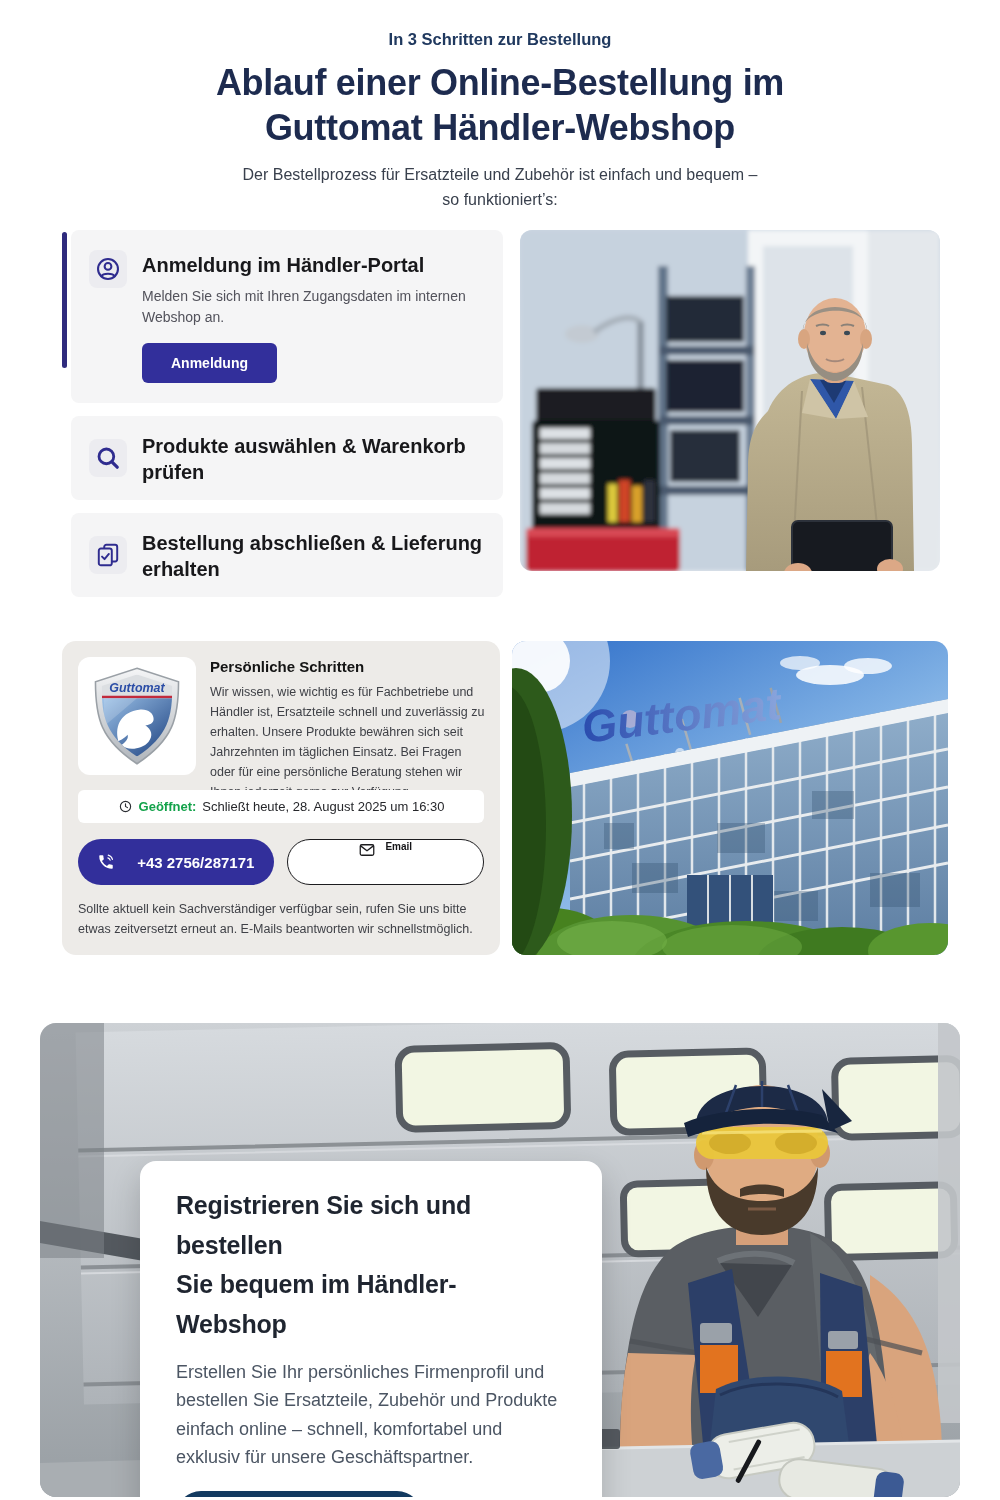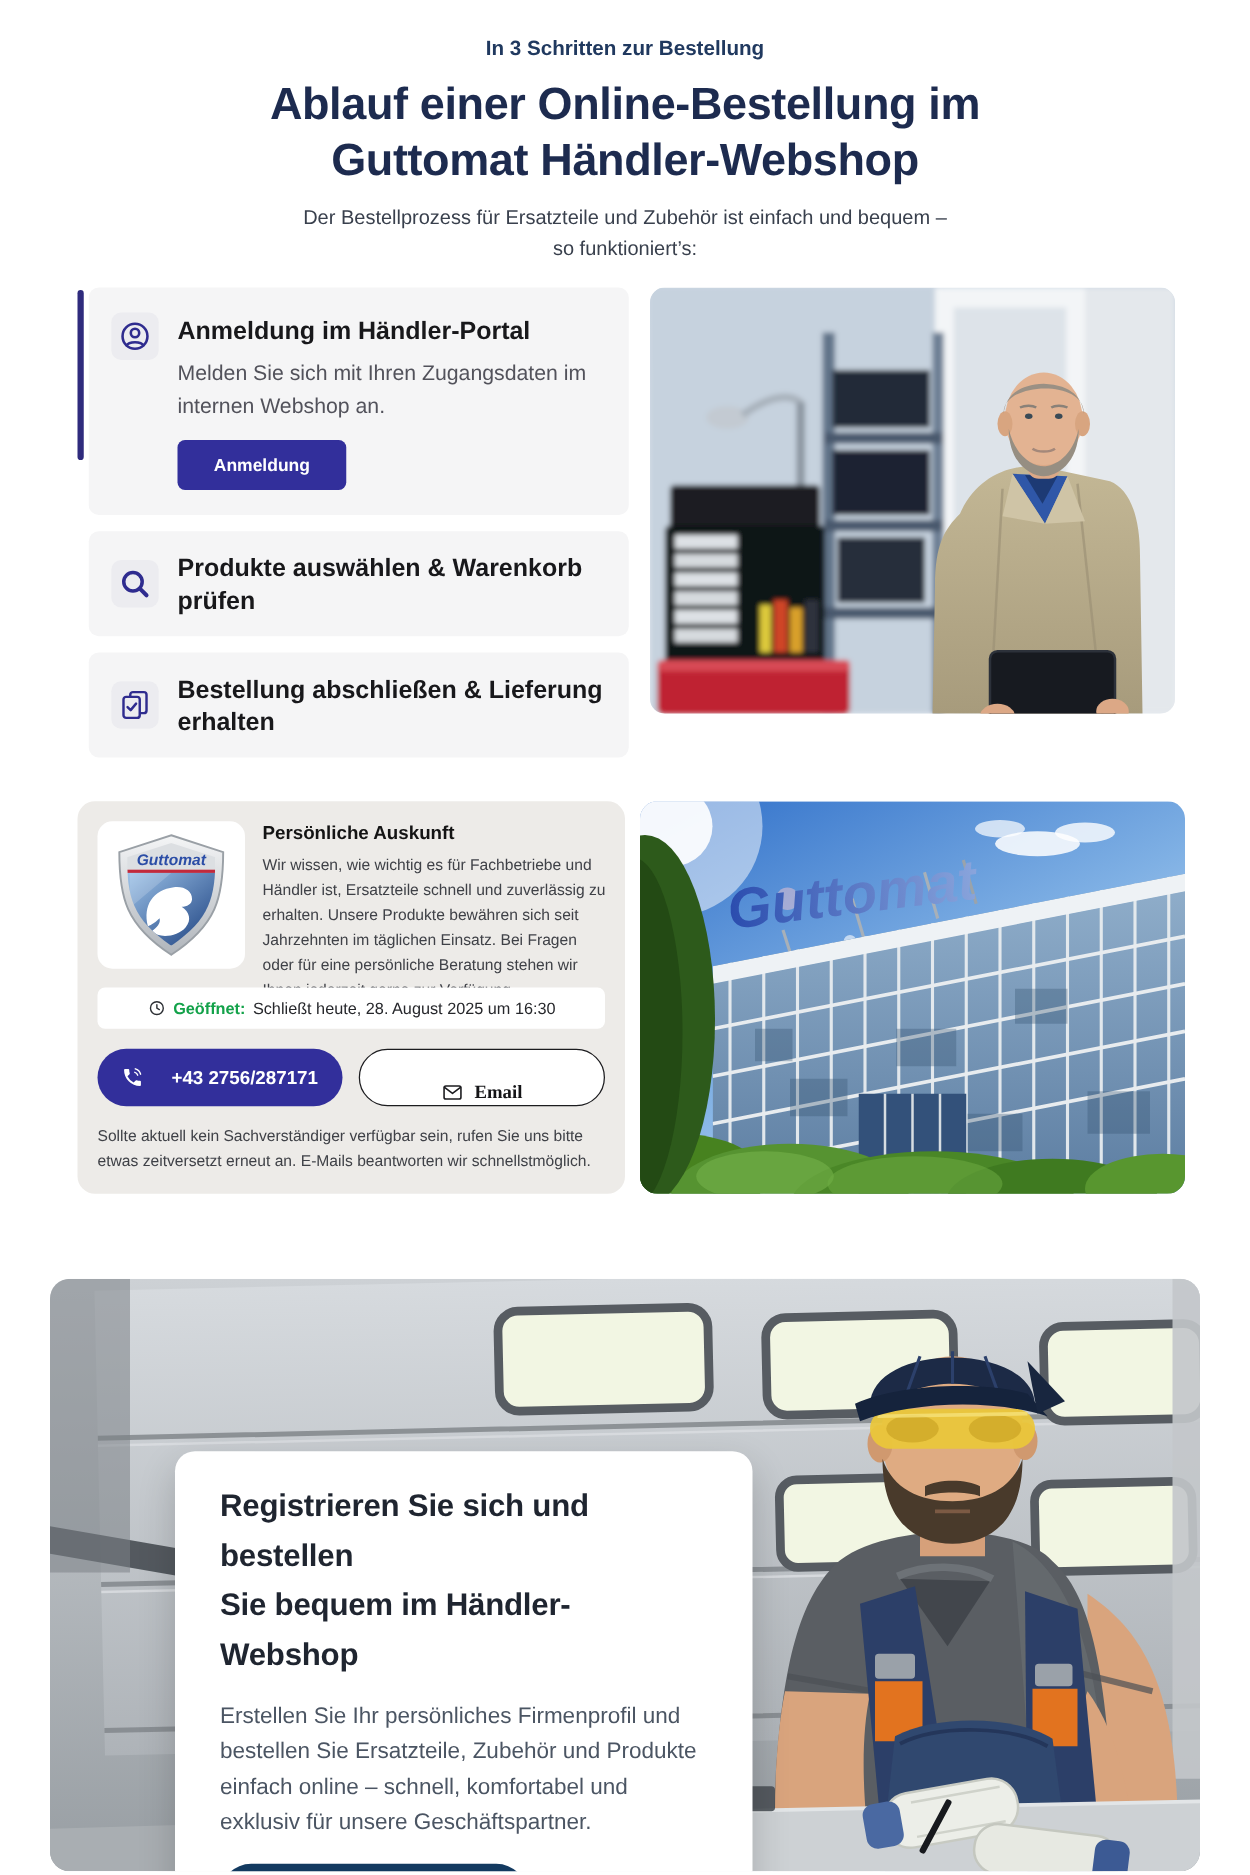--- a/index.html
+++ b/index.html
@@ -13,39 +13,39 @@
   .subtitle{margin:13px auto 0;font-size:16px;line-height:1.55;color:#39404d;}
 
   
   .steps{position:absolute;top:230px;left:62px;width:898px;height:341px;}
   .accent-bar{position:absolute;left:0;top:2px;width:5px;height:136px;border-radius:3px;background:var(--indigo-dark,#2f2b7d);}
   .steps-col{position:absolute;left:9px;top:0;width:432px;}
   .step-card{display:flex;gap:15px;background:var(--card-gray,#f5f5f6);border-radius:8px;padding:20px 20px 20px 18px;margin-bottom:13px;box-sizing:border-box;}
   .step-card.compact{align-items:center;padding-top:15px;padding-bottom:15px;}
   .icon-box{flex:none;width:38px;height:38px;border-radius:8px;background:#ececf0;display:flex;align-items:center;justify-content:center;}
   .step-title{margin:2px 0 0;font-size:20px;font-weight:700;color:var(--text-dark,#18181b);line-height:1.3;}
-  .step-desc{margin:8px 0 0;font-size:17px;color:#52525b;line-height:1.5;max-width:330px;}
+  .step-desc{margin:8px 0 0;font-size:14px;color:#52525b;line-height:1.5;max-width:330px;}
   .btn-indigo{margin-top:15px;background:var(--indigo,#322f9b);color:#fff;border:none;border-radius:6px;padding:12px 29px;font-size:14px;font-weight:700;font-family:inherit;cursor:pointer;}
   .photo{position:absolute;border-radius:12px;overflow:hidden;}
   .photo svg{display:block;width:100%;height:100%;}
   .photo-workshop{left:458px;top:0;width:420px;height:341px;}
 
   
   .contact{position:absolute;top:641px;left:62px;width:898px;height:314px;}
   .contact-card{position:absolute;left:0;top:0;width:438px;height:314px;background:var(--panel-beige,#edebe8);border-radius:14px;}
   .logo-box{position:absolute;left:16px;top:16px;width:118px;height:118px;background:#fff;border-radius:12px;padding:5px;box-sizing:border-box;}
   .logo-box svg{width:100%;height:100%;display:block;}
   .contact-text{position:absolute;left:148px;top:17px;width:278px;}
   .contact-heading{margin:0;font-size:15px;font-weight:700;color:#141414;}
   .contact-body{margin:7px 0 0;font-size:12.5px;line-height:1.6;color:#3f4147;}
   .hours-bar{position:absolute;left:16px;top:149px;width:406px;height:33px;background:#ffffff;border-radius:6px;display:flex;align-items:center;justify-content:center;gap:6px;font-size:13px;color:#26272b;box-sizing:border-box;}
   .hours-status{color:var(--green,#13a24a);font-weight:700;}
   .contact-buttons{position:absolute;left:16px;top:198px;width:406px;display:flex;gap:13px;}
   .btn-phone{flex:1;height:46px;border:none;border-radius:23px;background:var(--indigo,#322f9b);color:#fff;font-size:15px;font-weight:700;display:flex;align-items:center;justify-content:center;gap:22px;font-family:inherit;cursor:pointer;}
-  .btn-email{flex:1;height:46px;background:#fff;border:1.6px solid #1c1c1f;border-radius:23px;color:#141417;font-size:15px;font-weight:600;display:flex;align-items:flex-end;justify-content:center;gap:9px;font-family:Liberation Serif, serif;cursor:pointer;}
+  .btn-email{flex:1;height:46px;background:#fff;border:1.6px solid #1c1c1f;border-radius:23px;color:#141417;font-size:10px;font-weight:600;display:flex;align-items:flex-start;justify-content:center;gap:9px;font-family:Liberation Sans, sans-serif;cursor:pointer;}
   .footnote{position:absolute;left:16px;top:258px;width:404px;margin:0;font-size:12.5px;line-height:1.6;color:#3f4147;}
   .photo-building{left:450px;top:0;width:436px;height:314px;border-radius:14px;}
 
   
   .cta{position:absolute;top:1023px;left:40px;width:920px;height:474px;border-radius:16px;overflow:hidden;}
   .cta-bg{position:absolute;left:0;top:0;width:100%;height:100%;}
   .cta-card{position:absolute;left:100px;top:138px;width:462px;background:#fff;border-radius:16px;padding:25px 36px 22px;box-sizing:border-box;box-shadow:0 12px 30px rgba(0,0,0,0.18);}
   .cta-title{margin:0;font-size:25px;font-weight:700;color:#1f2530;line-height:1.58;letter-spacing:-0.2px;}
   .cta-body{margin:14px 0 0;font-size:18px;line-height:1.58;color:#4b5563;}
   .btn-navy{margin-top:19px;width:246px;height:62px;border:none;border-radius:25px;background:var(--navy,#133a60);color:#fff;font-size:14px;font-weight:700;font-family:inherit;cursor:pointer;}
@@ -198,21 +198,21 @@
             <rect x="18" y="12" width="68" height="22" fill="#dcdfe2"></rect>
             <rect x="18" y="32.5" width="68" height="2.5" fill="#c22a3c"></rect>
             <rect x="18" y="35" width="68" height="56" fill="url(#blueShield)"></rect>
             <path d="M34,76 C30,60 38,48 54,46 C62,45 68,49 68,55 C68,59 64,61 60,61 C66,65 68,71 63,77 C57,84 43,86 37,80 C41,77 44,74 43,70 C39,74 35,76 34,76 Z" fill="#ffffff"></path>
             <path d="M20,35 L52,35 L20,62 Z" fill="#ffffff" opacity="0.18"></path>
           </g>
           <text x="52" y="29" text-anchor="middle" font-size="12" font-weight="bold" font-style="italic" fill="#2b4da6">Guttomat</text>
         </svg>
       </div>
       <div class="contact-text">
-        <h3 class="contact-heading">Persönliche Auskunft</h3>
+        <h3 class="contact-heading">Persönliche Schritten</h3>
         <p class="contact-body">Wir wissen, wie wichtig es für Fachbetriebe und Händler ist, Ersatzteile schnell und zuverlässig zu erhalten. Unsere Produkte bewähren sich seit Jahrzehnten im täglichen Einsatz. Bei Fragen oder für eine persönliche Beratung stehen wir Ihnen jederzeit gerne zur Verfügung.</p>
       </div>
       <div class="hours-bar">
         <svg width="15" height="15" viewBox="0 0 24 24" fill="none" stroke="#2b2e33" stroke-width="1.8" stroke-linecap="round">
           <circle cx="12" cy="12" r="8.2"></circle>
             <path d="M12,7.6 L12,12 L15.2,13.8"></path>
         </svg>
         <span class="hours-status">Geöffnet:</span>
         <span class="hours-text">Schließt heute, 28. August 2025 um 16:30</span>
       </div>

